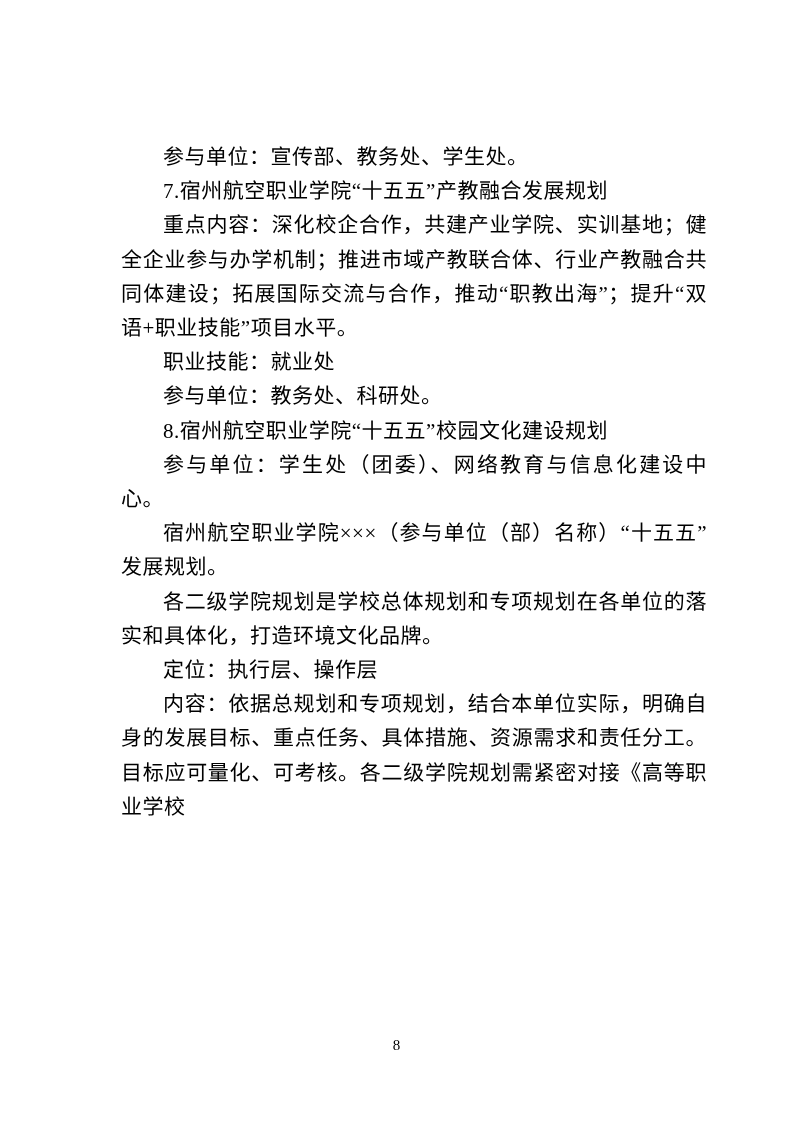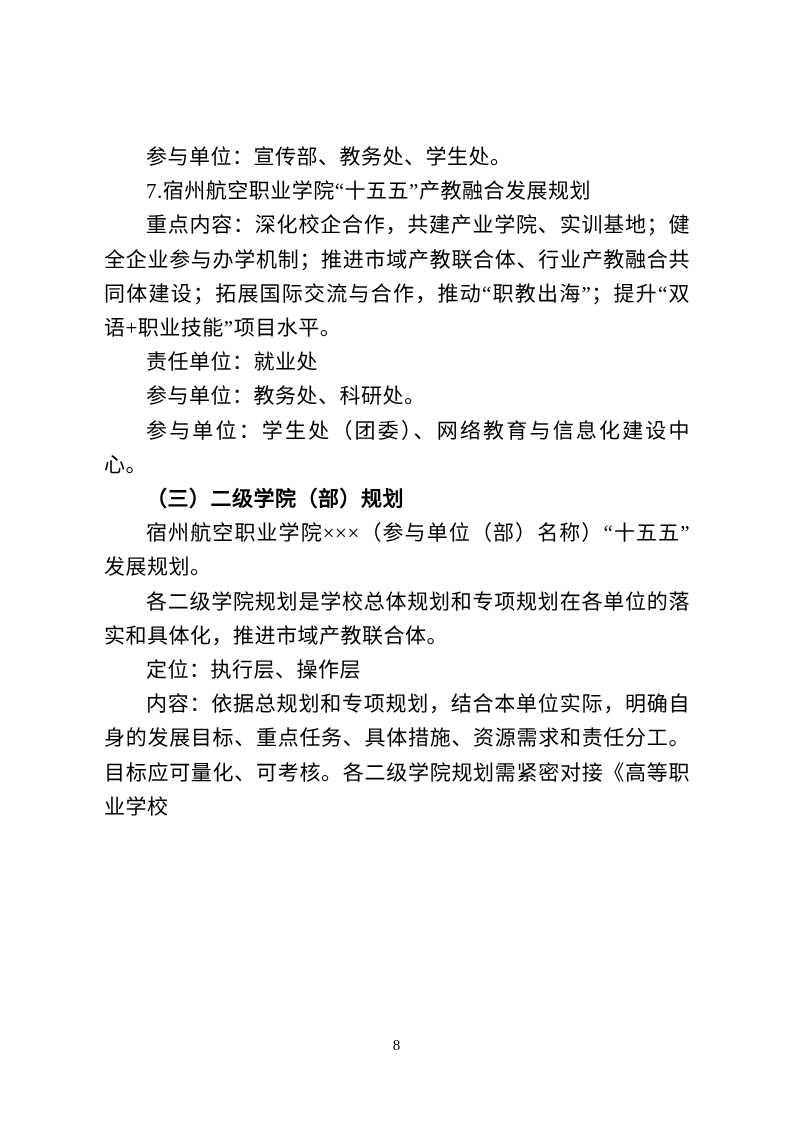--- a/index.html
+++ b/index.html
@@ -11,21 +11,21 @@
     position: relative;
     width: 793px;
     height: 1122px;
     background: #ffffff;
     overflow: hidden;
     font-family: "Liberation Serif", serif;
     color: #000000;
   }
   .content {
     position: absolute;
-    left: 104px;
+    left: 121px;
     top: 140px;
     width: 586px;
     font-size: 21px;
     line-height: 34.2px;
     text-align: justify;
     text-justify: inter-character;
     letter-spacing: 0.5px;
   }
   .content p {
     margin: 0;
@@ -47,23 +47,23 @@
   }
 </style>
 </head>
 <body>
 
 <div class="page">
   <div class="content">
     <p>参与单位：宣传部、教务处、学生处。</p>
     <p>7.宿州航空职业学院“十五五”产教融合发展规划</p>
     <p>重点内容：深化校企合作，共建产业学院、实训基地；健全企业参与办学机制；推进市域产教联合体、行业产教融合共同体建设；拓展国际交流与合作，推动“职教出海”；提升“双语+职业技能”项目水平。</p>
-    <p>责任单位：就业处</p>
+    <p>职业技能：就业处</p>
     <p>参与单位：教务处、科研处。</p>
+    <p>8.宿州航空职业学院“十五五”校园文化建设规划</p>
     <p>参与单位：学生处（团委）、网络教育与信息化建设中心。</p>
-    <p class="heading">（三）二级学院（部）规划</p>
     <p>宿州航空职业学院×××（参与单位（部）名称）“十五五”发展规划。</p>
-    <p>各二级学院规划是学校总体规划和专项规划在各单位的落实和具体化，推进市域产教联合体。</p>
+    <p>各二级学院规划是学校总体规划和专项规划在各单位的落实和具体化，打造环境文化品牌。</p>
     <p>定位：执行层、操作层</p>
     <p>内容：依据总规划和专项规划，结合本单位实际，明确自身的发展目标、重点任务、具体措施、资源需求和责任分工。目标应可量化、可考核。各二级学院规划需紧密对接《高等职业学校</p>
   </div>
   <div class="page-footer">8</div>
 </div>
 
 </body></html>

